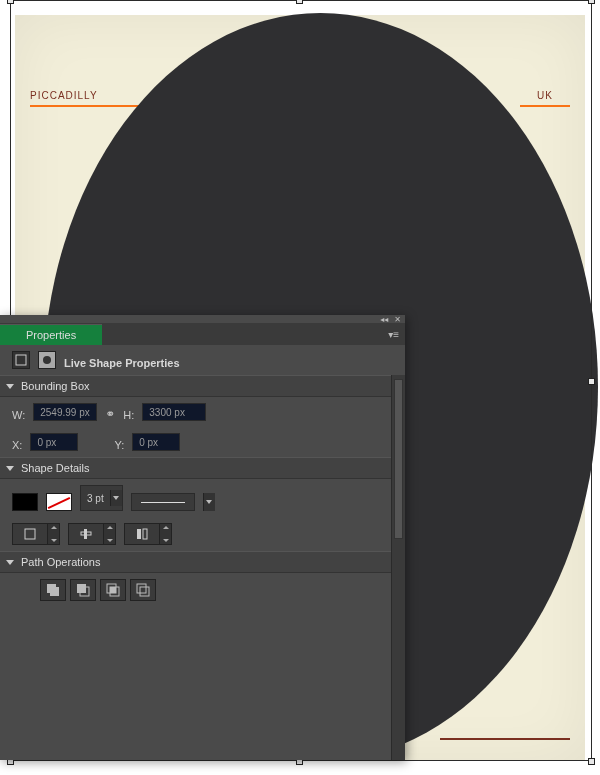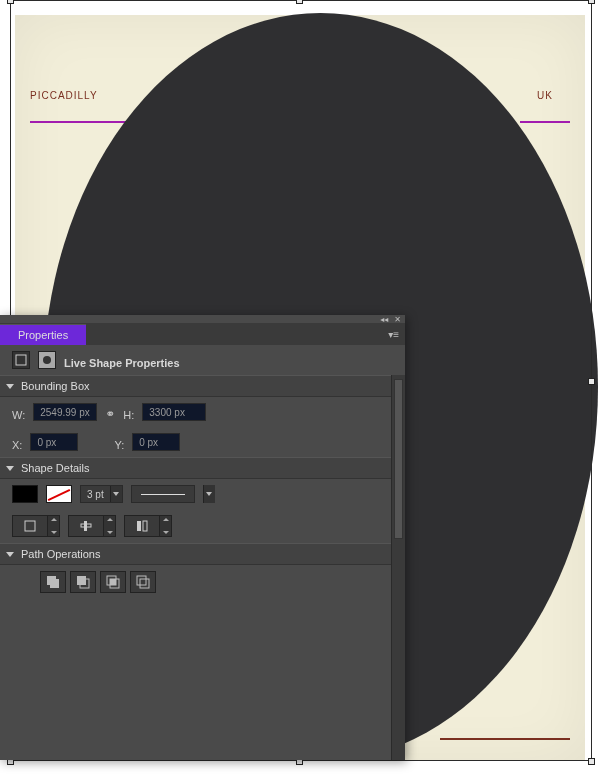--- a/index.html
+++ b/index.html
@@ -11,22 +11,22 @@
     width: 570px; height: 745px;
     background: #f2eed9;
     box-shadow: inset 0 0 60px rgba(0,0,0,.06);
   }
   .topline-left, .topline-right {
     position: absolute;
     top: 75px;
     color: #7a2f20;
     font-size: 10px;
     letter-spacing: 1px;
-    border-bottom: 2px solid #a21caf;
-    padding-bottom: 20px;
+    border-bottom: 2px solid #f97316;
+    padding-bottom: 4px;
   }
   .topline-left { left: 15px; width: 110px; }
   .topline-right { right: 15px; width: 50px; text-align: center; }
   .bottomline {
     position: absolute;
     bottom: 20px; right: 15px;
     width: 130px; height: 2px;
     background: #7a2f20;
   }
   .ellipse {
@@ -63,24 +63,24 @@
     display: flex; justify-content: flex-end; align-items: center;
     padding: 0 4px;
     font-size: 8px; color: #bbb;
   }
   .panel-tabs {
     height: 22px;
     background: #3a3a3a;
     display: flex; align-items: center;
   }
   .tab {
-    background: #6d28d9;
+    background: #15803d;
     color: #ddd;
     font-size: 11px;
-    padding: 4px 18px;
+    padding: 4px 26px;
     border-top: 1px solid #555;
   }
   .panel-row {
     display: flex; align-items: flex-end;
     padding: 6px 12px;
     gap: 8px;
   }
   .icon-box {
     width: 18px; height: 18px;
     background: #333;
@@ -130,21 +130,21 @@
     position: absolute;
     left: 0; right: 0; top: 8px;
     height: 2px;
     background: #d00;
     transform: rotate(-25deg);
   }
   .num-field {
     display: flex; align-items: center;
     background: #3a3a3a;
     border: 1px solid #2a2a2a;
-    height: 18px;
+    height: 26px;
   }
   .num-field span { color: #ccc; font-size: 10px; padding: 0 6px; }
   .drop {
     width: 12px; height: 16px;
     background: #333;
     border-left: 1px solid #222;
     display: flex; align-items: center; justify-content: center;
   }
   .drop .dtri {
     width: 0;height: 0;

